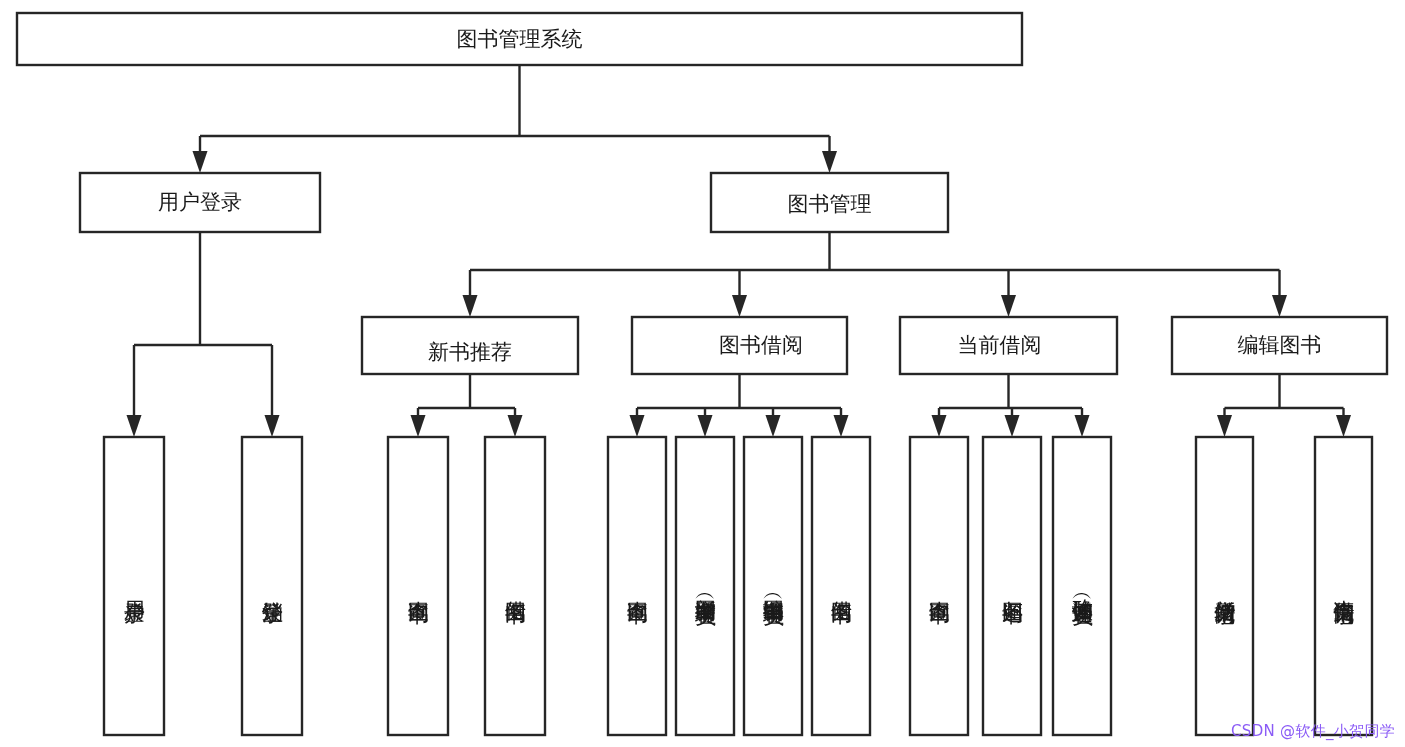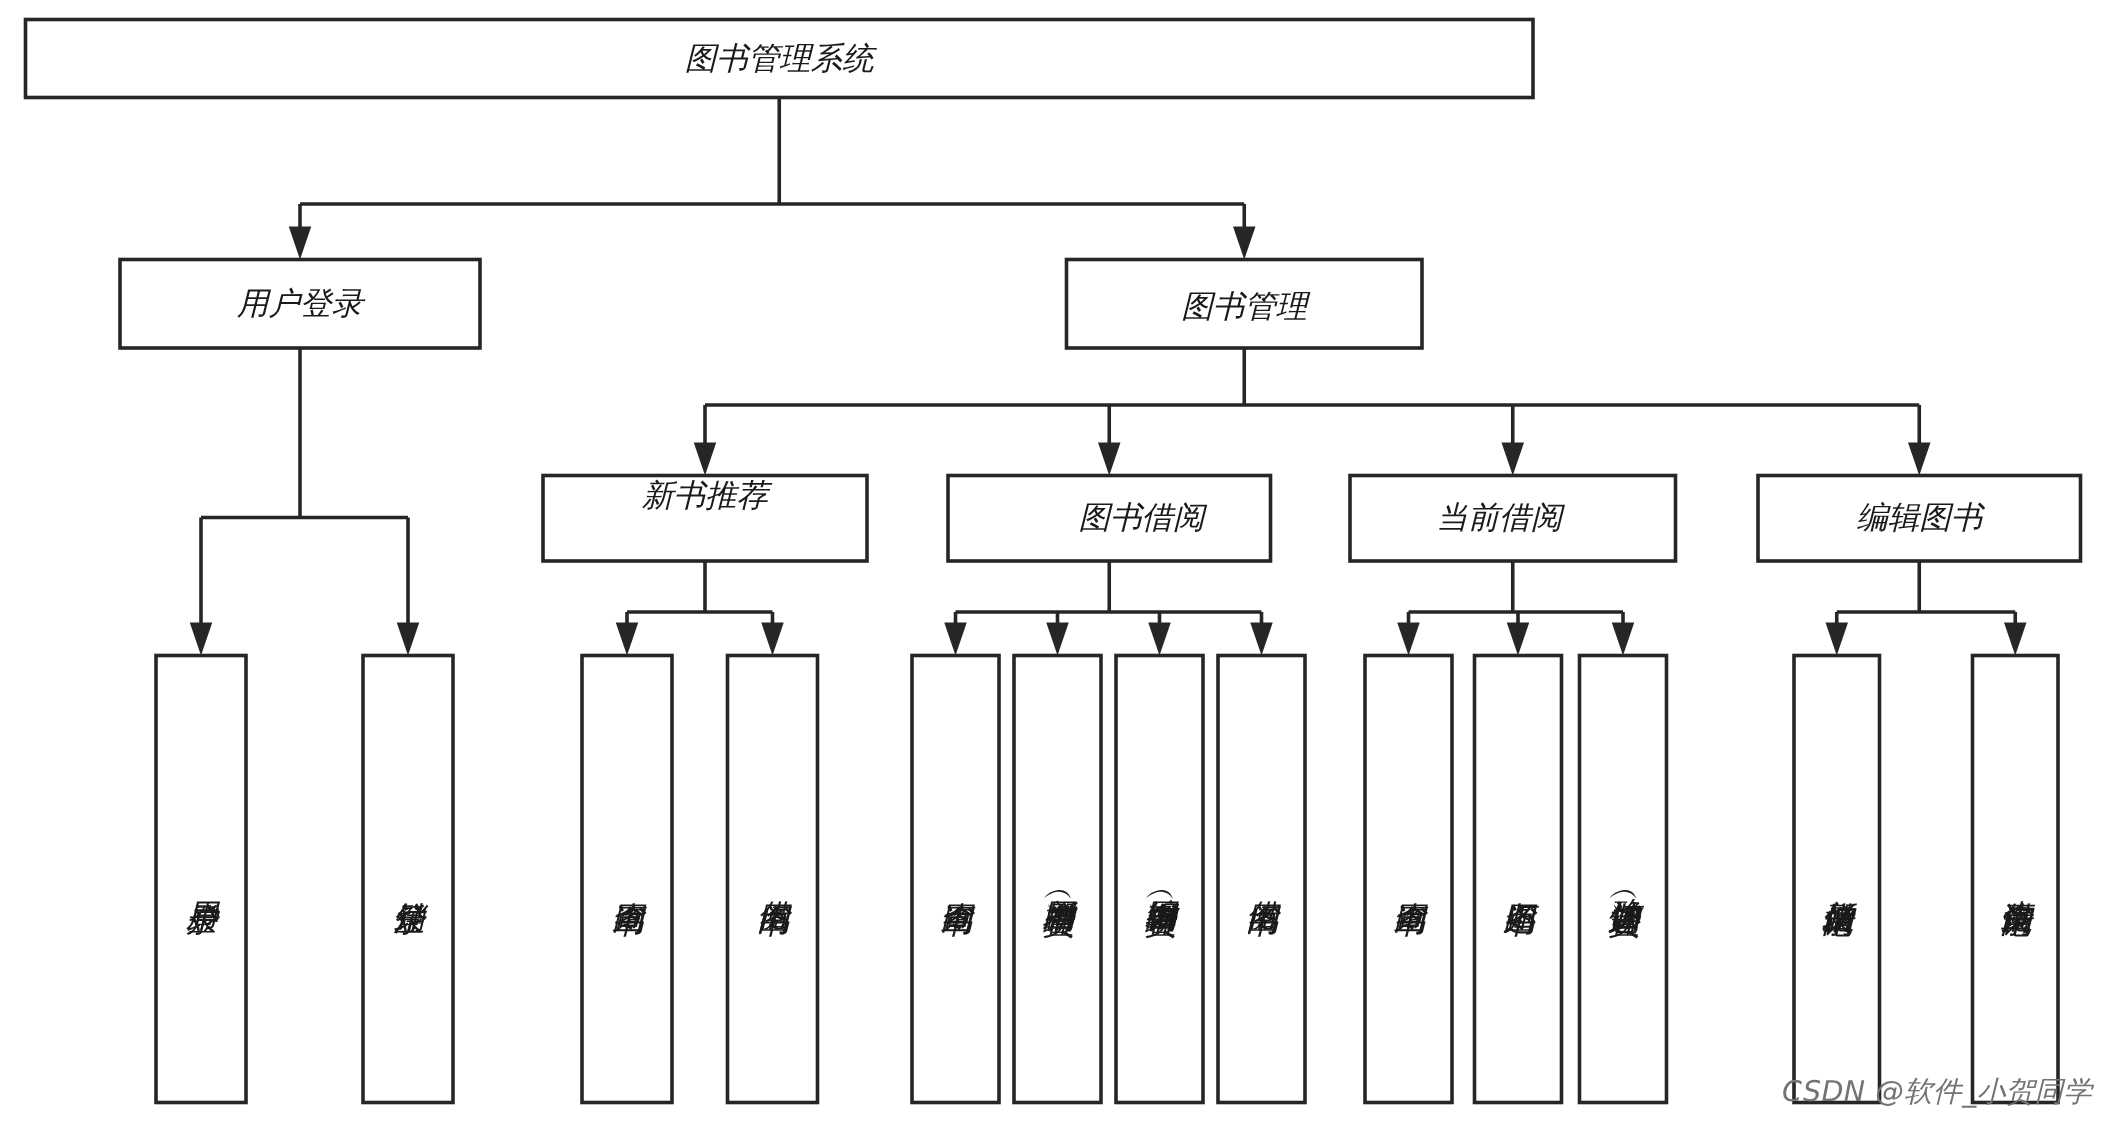--- a/index.html
+++ b/index.html
@@ -13,21 +13,20 @@
     position: relative;
     overflow: hidden;
     font-family: "DejaVu Sans", "Liberation Sans", sans-serif;
   }
   #diagram-root {
     position: absolute;
     left: 0;
     top: 0;
     width: 1405px;
     height: 747px;
-    font-style: italic;
   }
   svg#tree-svg {
     position: absolute;
     left: 0;
     top: 0;
     width: 1405px;
     height: 747px;
     display: block;
   }
   .node-box {
@@ -68,22 +67,22 @@
     letter-spacing: 1px;
     line-height: 1.1;
   }
   .node-label.root {
     font-size: 21px;
   }
   #watermark {
     position: absolute;
     right: 10px;
     bottom: 6px;
-    font-size: 19px;
-    color: #737373;
+    font-size: 15px;
+    color: #8b5cf6;
     font-family: "DejaVu Sans", "Liberation Sans", sans-serif;
     letter-spacing: 0.3px;
     white-space: nowrap;
     pointer-events: none;
   }
 </style>
 </head>
 <body>
 
 <div id="diagram-root">
@@ -162,21 +161,21 @@
         <rect class="node-box" x="983" y="437" width="58" height="298"></rect>
         <rect class="node-box" x="1053" y="437" width="58" height="298"></rect>
         <rect class="node-box" x="1196" y="437" width="57" height="298"></rect>
         <rect class="node-box" x="1315" y="437" width="57" height="298"></rect>
       </g>
   </svg>
   <div id="labels-layer">
       <div class="node-label horizontal root" style="left: 17px; top: 13px; width: 1005px; height: 52px;">图书管理系统</div>
       <div class="node-label horizontal" style="left: 80px; top: 173px; width: 240px; height: 59px;">用户登录</div>
       <div class="node-label horizontal" style="left: 711px; top: 173px; width: 237px; height: 63px;">图书管理</div>
-      <div class="node-label horizontal" style="left: 362px; top: 302px; width: 216px; height: 57px;">新书推荐</div>
+      <div class="node-label horizontal" style="left: 362px; top: 324px; width: 216px; height: 57px;">新书推荐</div>
       <div class="node-label horizontal" style="left: 632px; top: 317px; width: 258px; height: 57px;">图书借阅</div>
       <div class="node-label horizontal" style="left: 900px; top: 317px; width: 199px; height: 57px;">当前借阅</div>
       <div class="node-label horizontal" style="left: 1172px; top: 317px; width: 215px; height: 57px;">编辑图书</div>
       <div class="node-label vertical" style="left: 104px; top: 437px; width: 60px; height: 298px;">用户登录</div>
       <div class="node-label vertical" style="left: 242px; top: 437px; width: 60px; height: 298px;">注销登录</div>
       <div class="node-label vertical" style="left: 388px; top: 437px; width: 60px; height: 298px;">查询图书</div>
       <div class="node-label vertical" style="left: 485px; top: 437px; width: 60px; height: 298px;">借阅图书</div>
       <div class="node-label vertical" style="left: 608px; top: 437px; width: 58px; height: 298px;">查询图书</div>
       <div class="node-label vertical" style="left: 676px; top: 437px; width: 58px; height: 298px;">新增图书（管理员）</div>
       <div class="node-label vertical" style="left: 744px; top: 437px; width: 58px; height: 298px;">编辑图书（管理员）</div>

